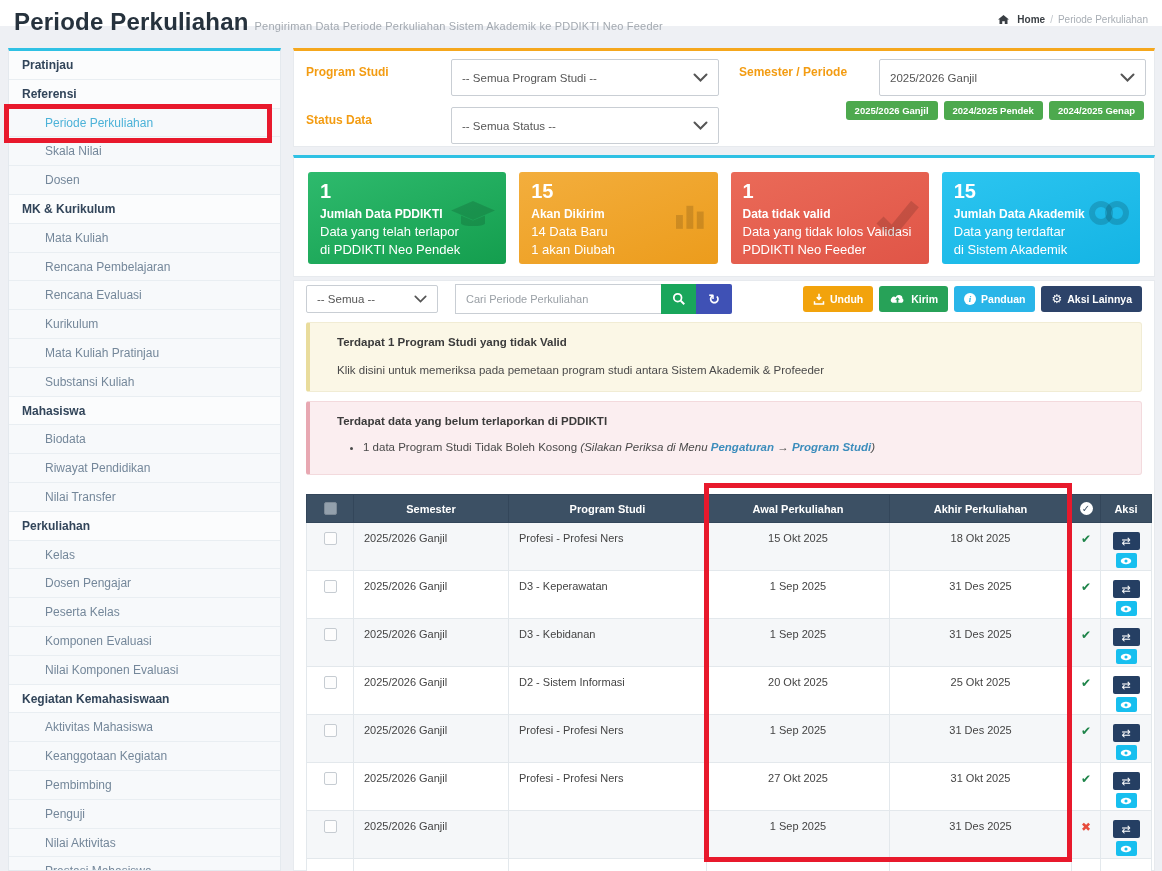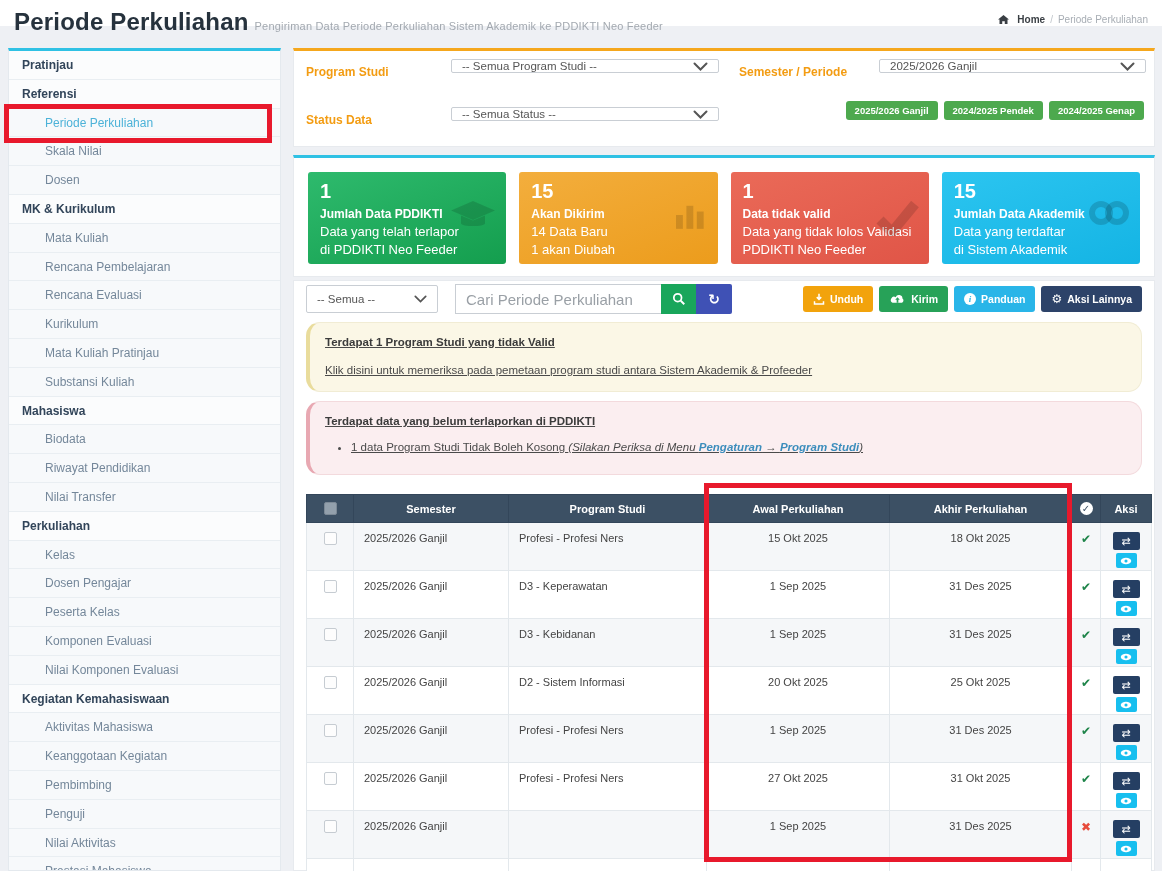--- a/index.html
+++ b/index.html
@@ -29,21 +29,21 @@
   .sb-item { padding-left:36px; color:#74879a; cursor:pointer; }
   .sb-item.active { color:#4cb2d8; }
 
   
   .card { position:absolute; left:293px; width:862px; background:#fff; border:1px solid #e7eaee; }
   .filter-card { top:48px; height:99px; border-top:3px solid #f5a71d; }
   .stats-card  { top:155px; height:122px; border-top:3px solid #2fc1e4; padding:14px; }
   .content-card{ top:280px; height:591px; padding:3px 12px 0 12px; }
 
   .f-label { position:absolute; font-size:12px; font-weight:bold; color:#f39c12; }
-  .select { position:absolute; height:14px; border:1px solid #c9ced4; background:#fff; border-radius:2px;
+  .select { position:absolute; height:37px; border:1px solid #c9ced4; background:#fff; border-radius:2px;
     font-size:11.5px; color:#555; display:flex; align-items:center; justify-content:space-between;
     padding:0 10px; cursor:pointer; }
   .select .chev { flex:0 0 auto; margin-left:8px; }
   .badges { position:absolute; right:10px; top:50px; display:flex; gap:6px; }
   .badge-green { background:#4da94e; color:#fff; font-size:9.5px; font-weight:bold; padding:4px 9px; border-radius:3px; cursor:pointer;}
 
   
   .stats-wrap { display:flex; gap:13px; }
   .stat-card { position:relative; width:199px; height:92px; border-radius:3px; color:#fff; padding:8px 12px; overflow:hidden;}
   .stat-card.green  { background:linear-gradient(160deg,#2eba6d,#149e4e); }
@@ -53,38 +53,38 @@
   .stat-value { font-size:20px; font-weight:bold; }
   .stat-title { font-size:12px; font-weight:bold; margin-top:4px; }
   .stat-line  { font-size:13px; margin-top:3px; }
   .stat-icon  { position:absolute; right:10px; top:28px; opacity:.85; }
 
   
   .toolbar { display:flex; align-items:center; height:30px; }
   .mini-select { position:static; width:132px; height:28px; }
   .search-group { display:flex; margin-left:17px; height:30px; }
   .search-input { width:206px; height:30px; border:1px solid #c9ced4; border-right:none; padding:0 10px;
-    font-size:15px; color:#555; font-family:inherit; outline:none; }
+    font-size:11px; color:#555; font-family:inherit; outline:none; }
   .search-input::placeholder { color:#9aa0a6; }
   .btn { display:inline-flex; align-items:center; justify-content:center; gap:5px; color:#fff;
     font-size:10.5px; font-weight:bold; border:none; border-radius:3px; height:26px; padding:0 10px;
     cursor:pointer; font-family:inherit; }
   .btn-search { width:35px; height:30px; background:#19a65b; border-radius:0; }
   .btn-refresh{ width:36px; height:30px; background:#3f51b5; border-radius:0 2px 2px 0; font-size:14px;}
   .toolbar-right { margin-left:auto; display:flex; gap:6px; }
   .btn-unduh { background:#f2a30c; }
   .btn-kirim { background:#27a258; }
   .btn-panduan { background:#29b5e8; }
   .btn-aksi { background:#2d4369; }
   .info-circle { display:inline-flex; width:12px; height:12px; border-radius:50%; background:#fff; color:#29b5e8;
     font-size:9px; font-weight:bold; align-items:center; justify-content:center; font-family:"Liberation Serif",serif; font-style:italic;}
   .gear { font-size:12px; }
 
   
-  .alert { border-radius:14px; padding:13px 15px; font-size:11.5px; color:#4a4a4a;text-decoration:underline; }
+  .alert { border-radius:3px; padding:13px 27px; font-size:11.5px; color:#4a4a4a; }
   .alert-title { font-weight:bold; color:#3b3b3b; }
   .alert-warning { margin-top:8px; height:70px; background:#fbf7e6; border:1px solid #f1ecd4; border-left:4px solid #e9dc9c; }
   .alert-warning .alert-body { margin-top:16px; }
   .alert-danger { margin-top:9px; height:74px; background:#fbeef0; border:1px solid #f3dadd; border-left:4px solid #e8a8b2; }
   .alert-danger ul { margin:14px 0 0 26px; }
   .alert-danger li { font-size:11.5px; color:#4a4a4a; }
   .em { font-style:italic; }
   .lnk { color:#3c8dbc; cursor:pointer; }
   .lnk-bold { color:#3c8dbc; font-weight:bold; font-style:italic; cursor:pointer; }
 
@@ -194,21 +194,21 @@
       <span class="badge-green">2024/2025 Genap</span>
     </div>
 </div>
 
 <div class="card stats-card">
   <div class="stats-wrap">
       <div class="stat-card green">
         <div class="stat-value">1</div>
         <div class="stat-title">Jumlah Data PDDIKTI</div>
         <div class="stat-line">Data yang telah terlapor</div>
-        <div class="stat-line">di PDDIKTI Neo Feeder</div>
+        <div class="stat-line">di PDDIKTI Neo Pendek</div>
         <div class="stat-icon"><svg width="46" height="34" viewBox="0 0 46 34">
             <path d="M23 1 45 10.5 23 20 1 10.5z" fill="rgba(0,0,0,0.16)"></path>
             <path d="M11 15.5v8c0 3.4 24 3.4 24 0v-8l-12 5z" fill="rgba(0,0,0,0.16)"></path>
           </svg></div>
       </div>
       <div class="stat-card orange">
         <div class="stat-value">15</div>
         <div class="stat-title">Akan Dikirim</div>
         <div class="stat-line">14 Data Baru</div>
         <div class="stat-line">1 akan Diubah</div>

